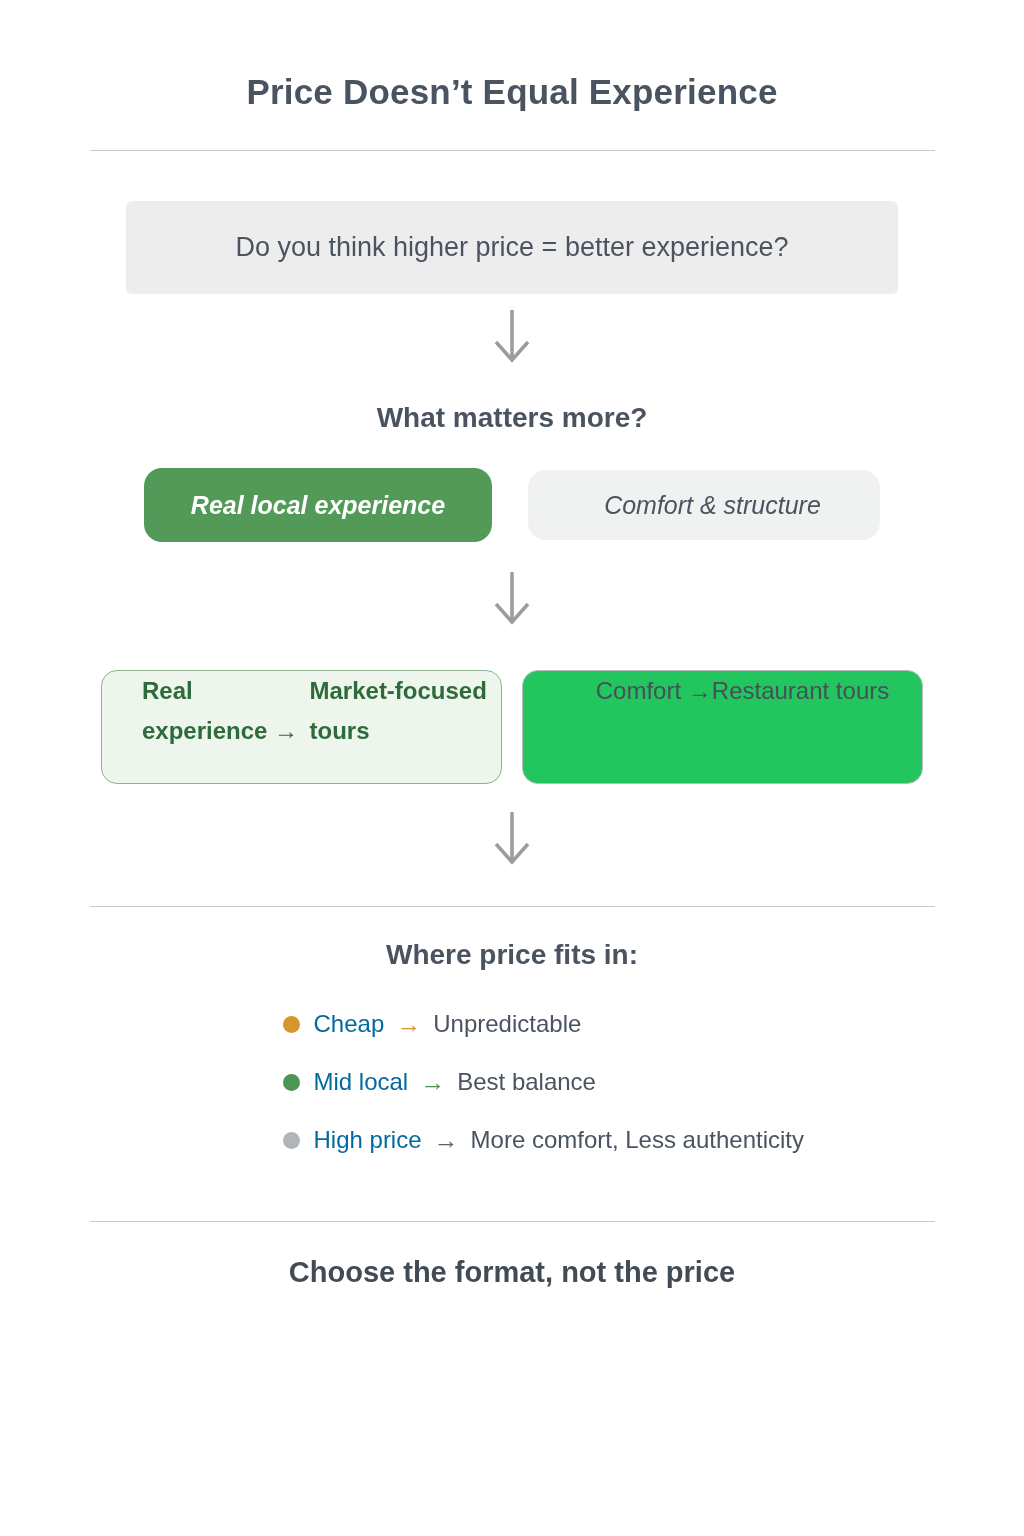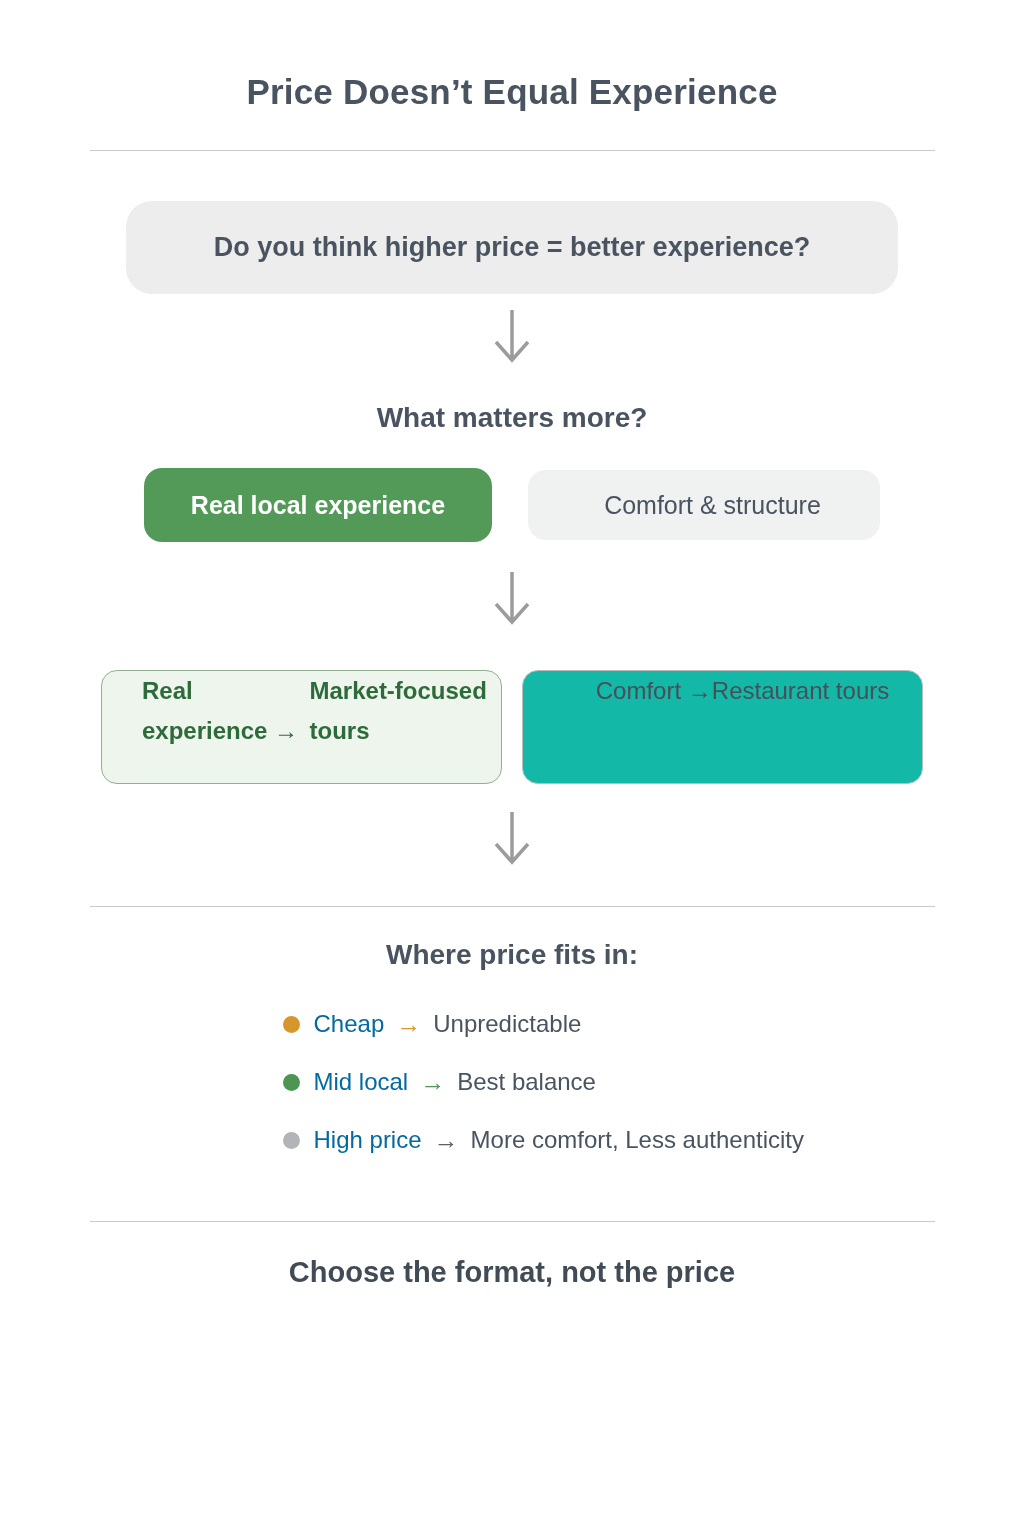--- a/index.html
+++ b/index.html
@@ -30,25 +30,24 @@
     height: 0;
     border: none;
     border-top: 1.5px solid #c9cacb;
   }
   .divider-top { margin-top: 38px; }
   .question-box {
     margin-top: 50px;
     width: 772px;
     height: 93px;
     background: #ededee;
-    border-radius: 26px;
+    border-radius: 6px;
     display: flex;
     align-items: center;
     justify-content: center;
-    font-weight: bold;
   }
   .question-box span {
     font-size: 27px;
     color: #4a5460;
   }
   .down-arrow {
     margin-top: 14px;
     width: 44px;
     height: 58px;
     flex: 0 0 auto;
@@ -67,20 +66,21 @@
   }
   .option-pill {
     border: none;
     border-radius: 18px;
     font-family: "Liberation Sans", sans-serif;
     font-size: 25px;
     cursor: pointer;
     display: flex;
     align-items: center;
     justify-content: center;
+    font-style: italic;
   }
   .option-green {
     width: 348px;
     height: 74px;
     background: #539a59;
     color: #ffffff;
     font-weight: bold;
   }
   .option-gray {
     width: 352px;
@@ -106,21 +106,21 @@
     font-size: 24px;
     line-height: 40px;
   }
   .outcome-green {
     background: #edf5ec;
     border: 1.5px solid #8fb292;
     color: #2e6b3b;
     font-weight: bold;
   }
   .outcome-gray {
-    background: #14b8a6;
+    background: #22c55e;
     border: 1.5px solid #babdbf;
     color: #474f59;
   }
   .arrow-3 { margin-top: 26px; }
   .divider-mid { margin-top: 38px; }
   .heading-price { margin-top: 32px; }
   .price-list {
     margin-top: 36px;
     width: 845px;
     list-style: none;

